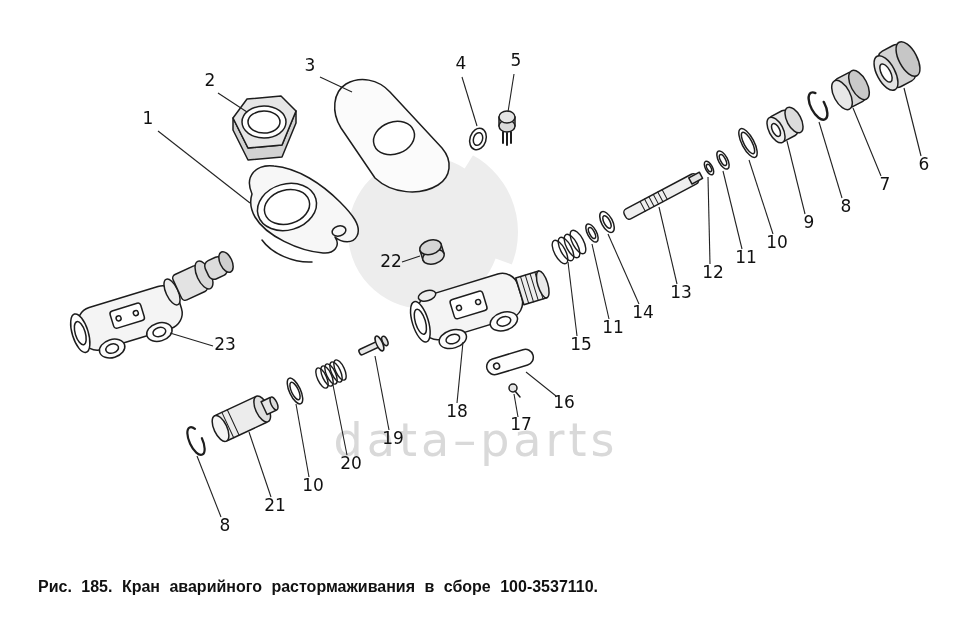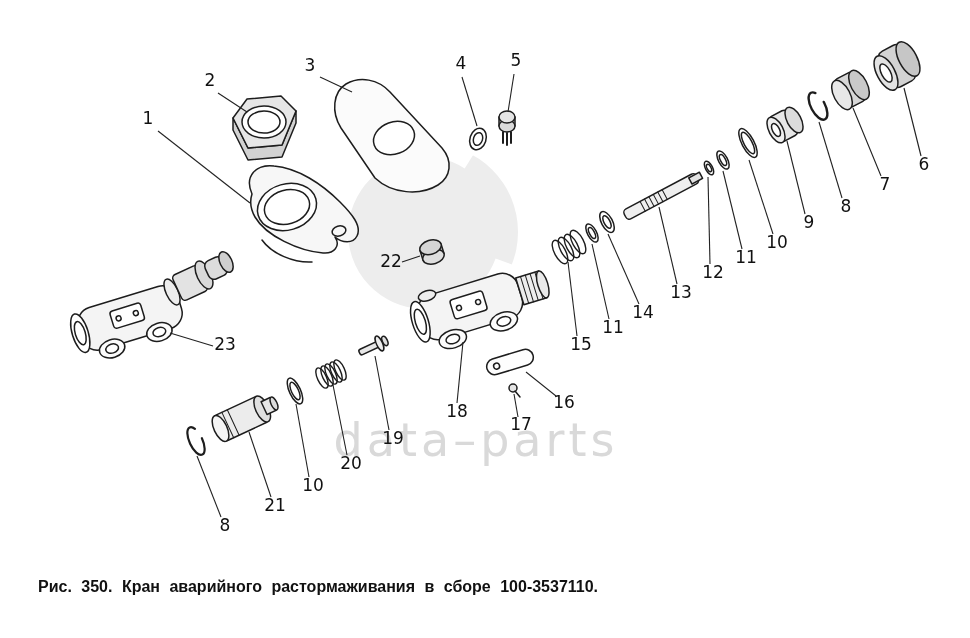--- a/index.html
+++ b/index.html
@@ -265,14 +265,14 @@
         <text x="275" y="511" class="callout-label">21</text>
         <line x1="221" y1="517" x2="197" y2="456" class="callout-line"></line>
         <text x="225" y="531" class="callout-label">8</text>
         <line x1="402" y1="262" x2="420" y2="256" class="callout-line"></line>
         <text x="391" y="267" class="callout-label">22</text>
         <line x1="213" y1="346" x2="170" y2="333" class="callout-line"></line>
         <text x="225" y="350" class="callout-label">23</text>
       </g>
   </svg>
 
-  <div id="caption">Рис. 350. Кран аварийного растормаживания в сборе 100-3537110.</div>
+  <div id="caption">Рис. 185. Кран аварийного растормаживания в сборе 100-3537110.</div>
 </div>
 
 </body></html>

